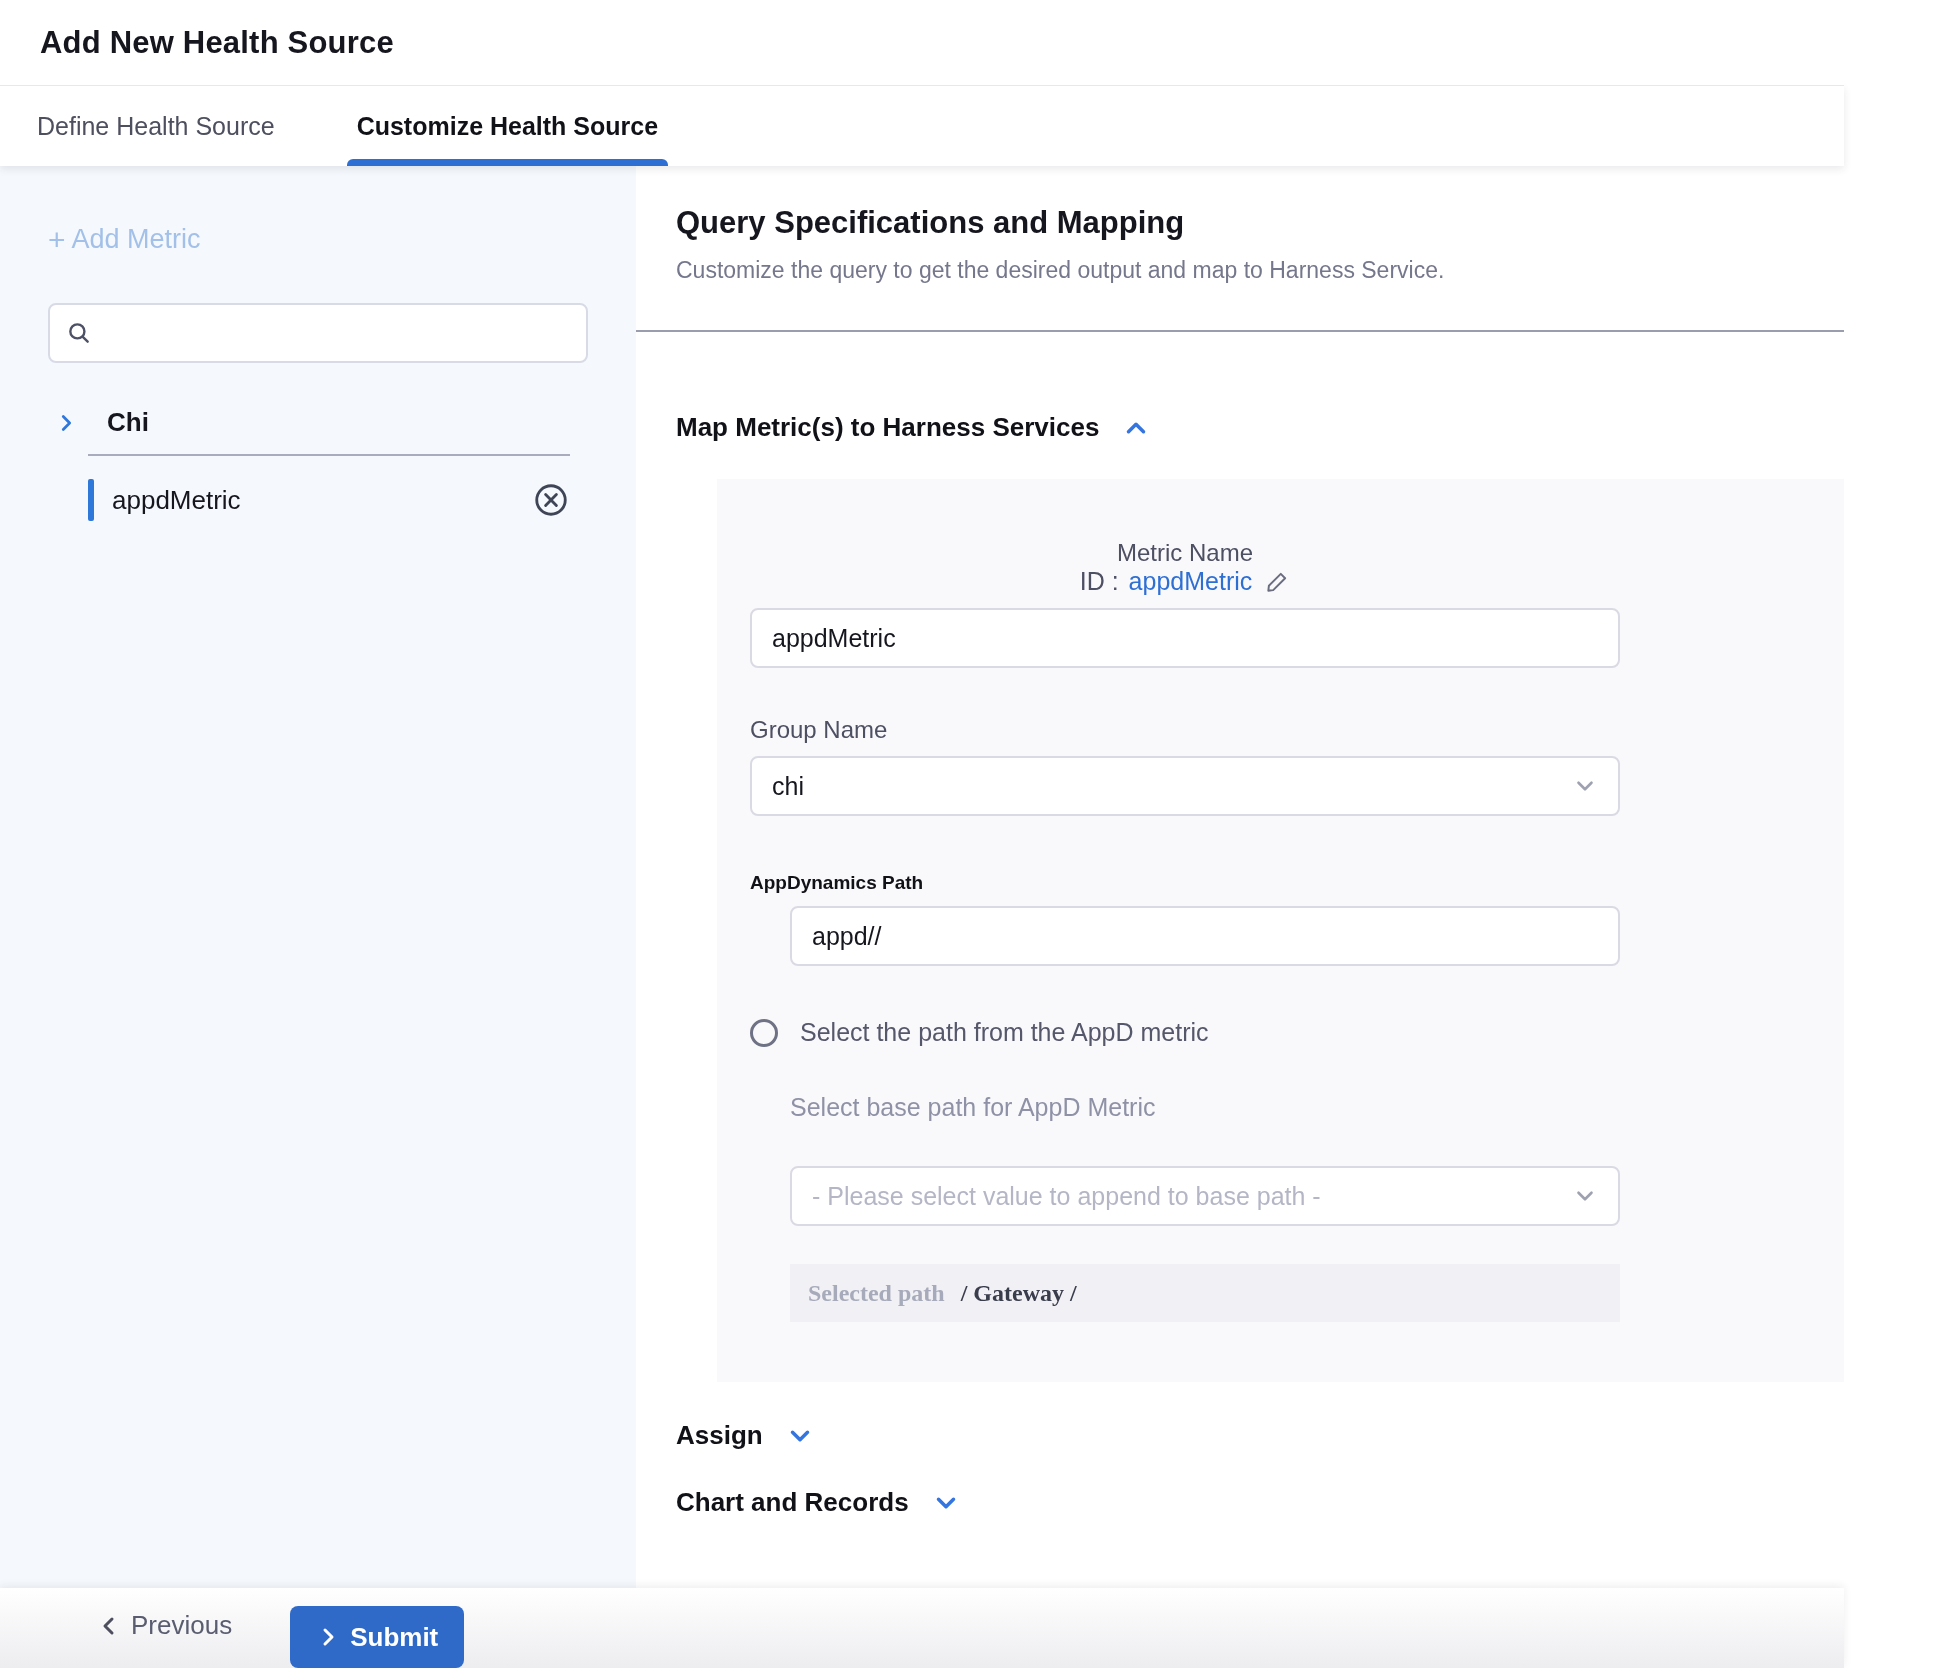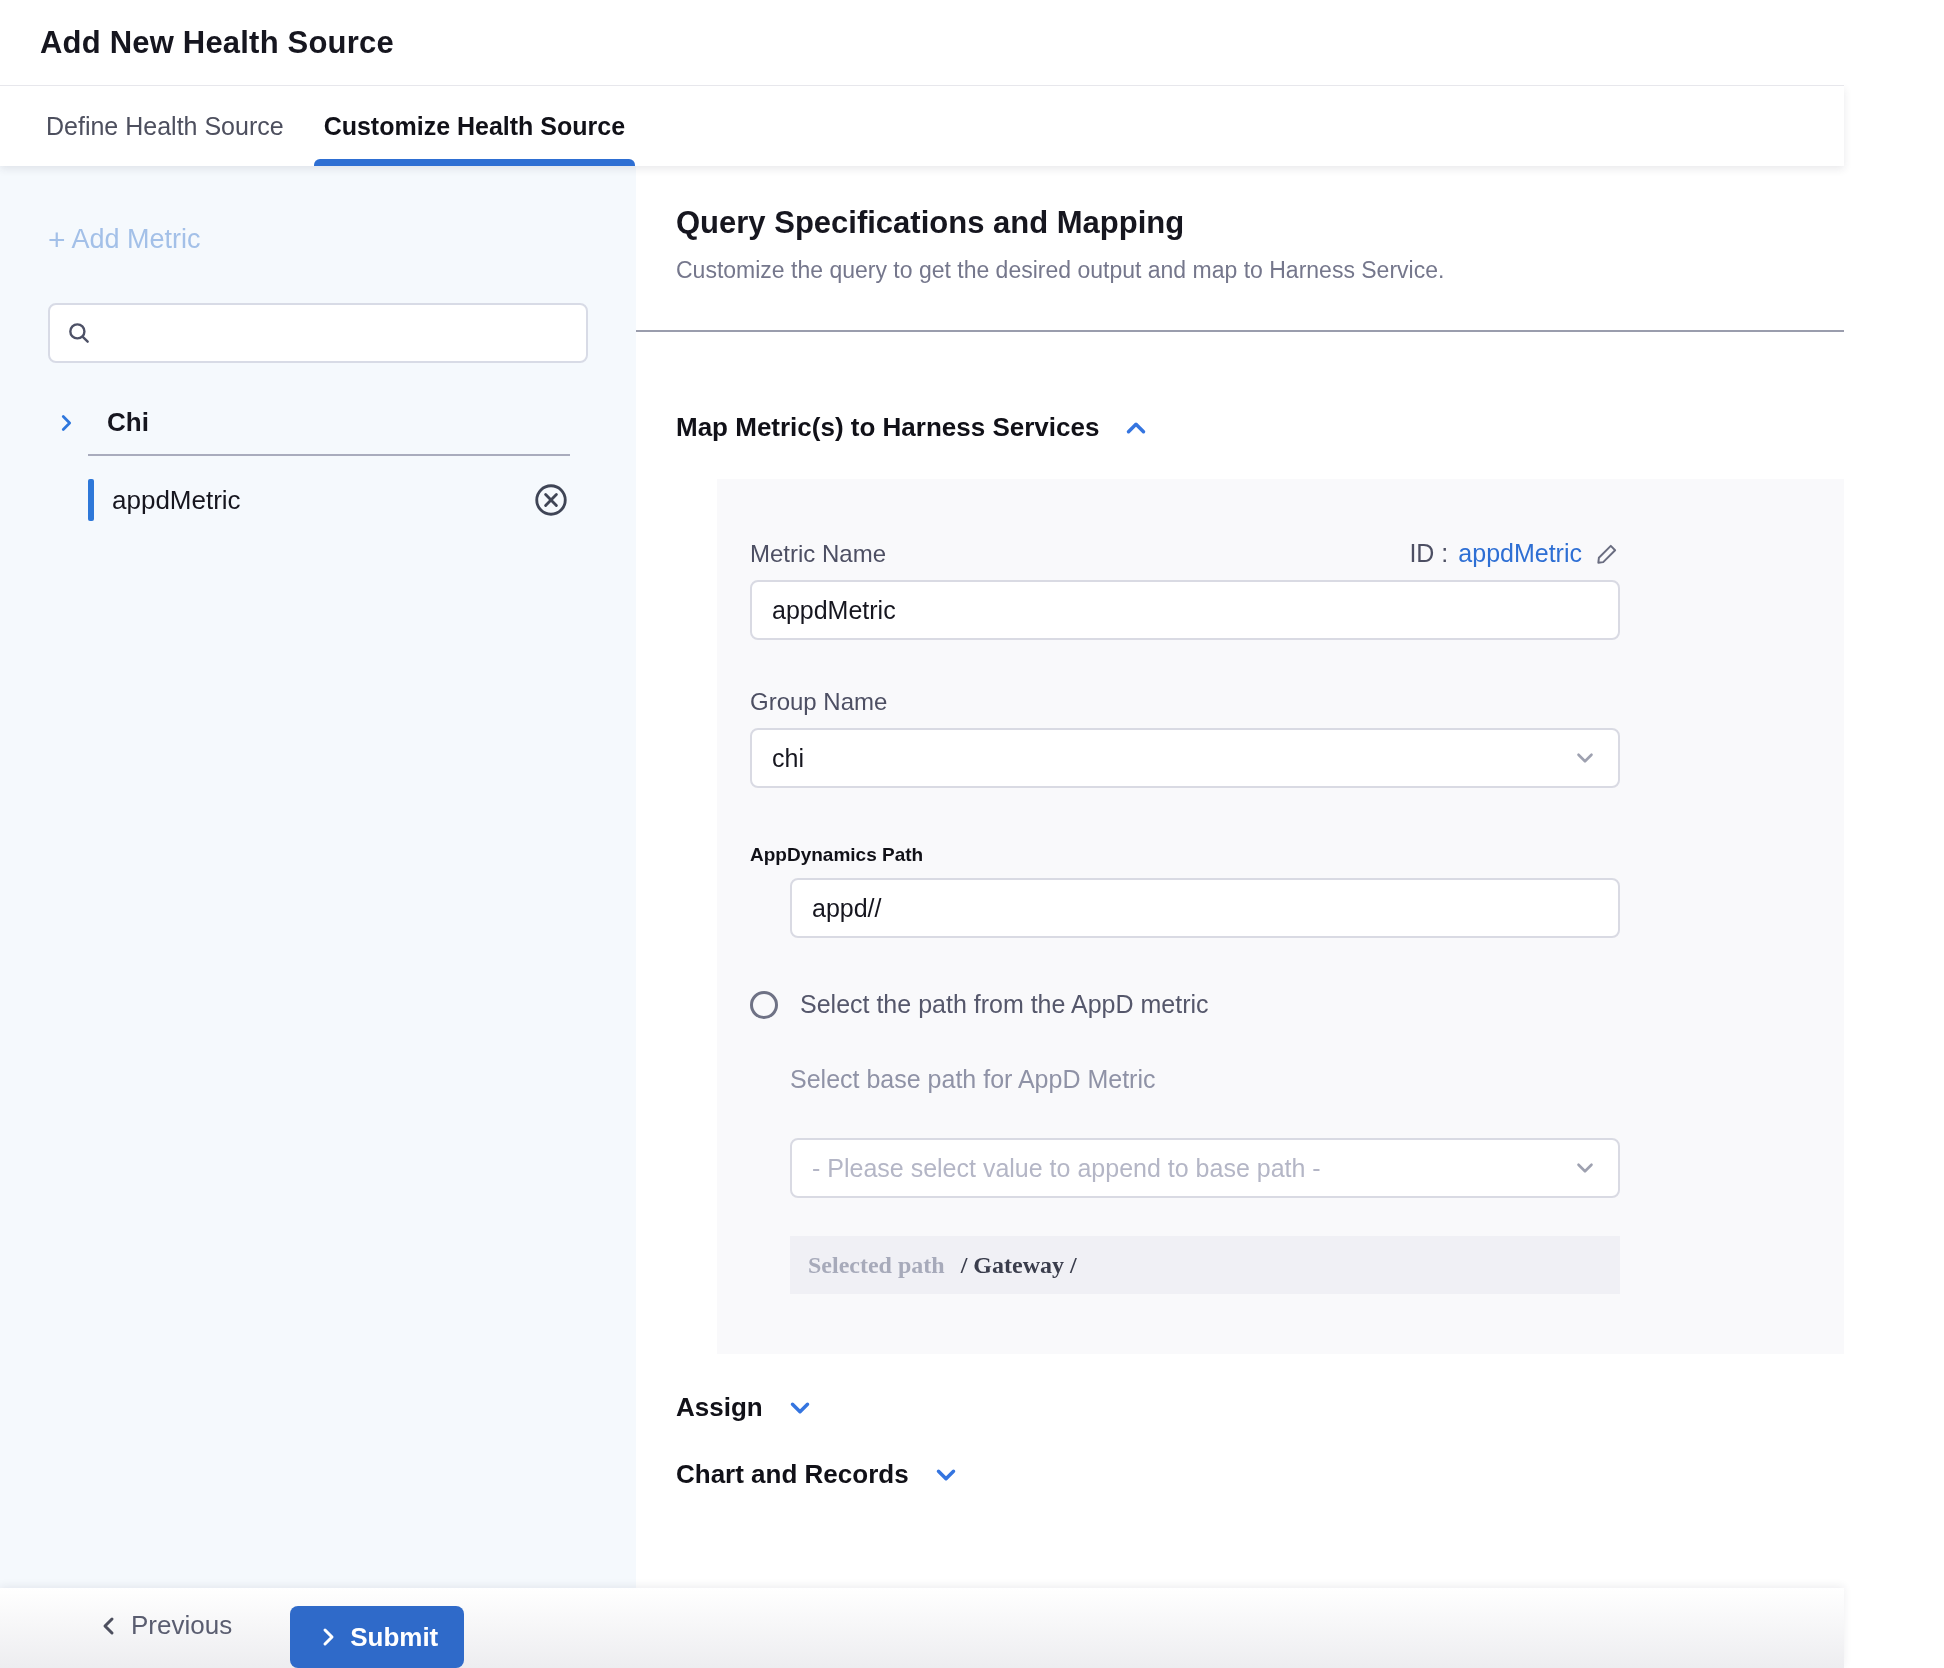--- a/index.html
+++ b/index.html
@@ -10,22 +10,22 @@
   }
   .app { position:absolute; inset:0; width:1844px; height:1668px; background:#a16207; }
 
   
   .header { position:absolute; top:0; left:0; right:0; height:86px; background:#fff;
             border-bottom:1px solid #e7e7ec; display:flex; align-items:center; padding-left:40px; z-index:4; }
   .header h1 { font-size:31px; font-weight:700; color:#16161f; letter-spacing:.2px; }
 
   
   .tabs { position:absolute; top:86px; left:0; right:0; height:80px; background:#fff;
-          display:flex; align-items:center; padding-left:36px; z-index:3;
-          box-shadow:0 3px 8px rgba(40,41,61,.10); }
+          display:flex; align-items:center; padding-left:27px; z-index:3;
+          box-shadow:0 3px 8px rgba(40,41,61,.10);gap:42px; }
   .tab { font-size:25px; color:#4d4f5e; font-weight:500; height:80px; display:flex;
          align-items:center; position:relative; padding:0 10px; cursor:pointer; }
   .tab + .tab { margin-left:20px; }
   .tab.active { color:#111118; font-weight:700; }
   .tab.active::after { content:""; position:absolute; left:0; right:0; bottom:0; height:7px;
                        background:#2e6fd3; border-radius:6px 6px 0 0; }
 
   
   .sidebar { position:absolute; top:166px; left:0; width:636px; bottom:80px;
              background:#f5f9fd; z-index:1; }
@@ -56,21 +56,21 @@
 
   .section-head { display:flex; align-items:center; cursor:pointer; }
   .section-head .st { font-size:26px; font-weight:700; color:#111118; }
   .section-head svg { margin-left:22px; }
   .sh-map    { margin:80px 0 0 40px; }
   .sh-chart  { margin:36px 0 0 40px; }
   .sh-assign { margin:38px 0 0 40px; }
 
   .panel { margin:36px 0 0 81px; background:#f9f9fb; padding:60px 0 60px 33px; }
   .fieldcol { width:870px; }
-  .label-row { display:flex; justify-content:space-between; align-items:center; width:870px; }
+  .label-row { display:flex; justify-content:space-between; align-items:center; width:870px;flex-direction:column; }
   .flabel { font-size:24px; color:#4d4f63; }
   .id-group { display:flex; align-items:center; font-size:25px; }
   .id-group .idtag { color:#4d4f63; }
   .id-group .idval { color:#2e6fd4; margin-left:10px; }
   .id-group svg { margin-left:12px; }
 
   .text-input { width:870px; height:60px; background:#fff; border:2px solid #d9dae3;
                 border-radius:8px; font-size:25px; color:#16161f; padding:0 20px;
                 margin-top:12px; outline:none; font-family:inherit; }
   .text-input.indent { width:830px; margin-left:40px; }

